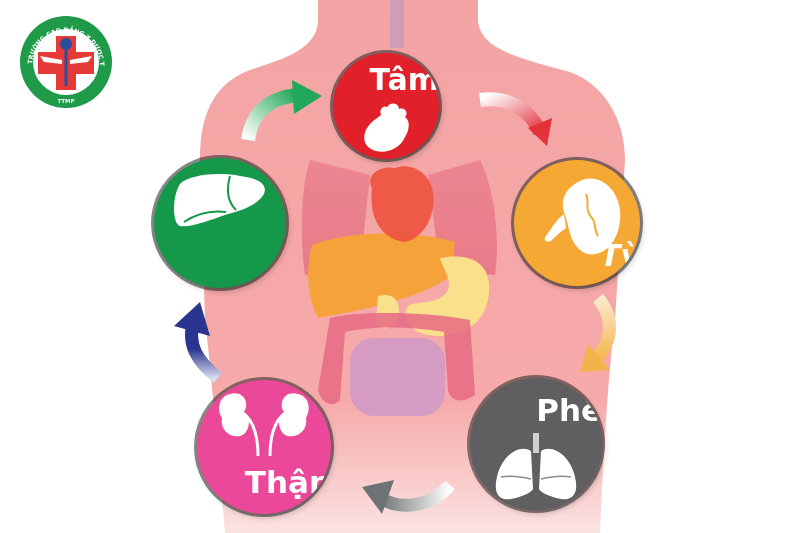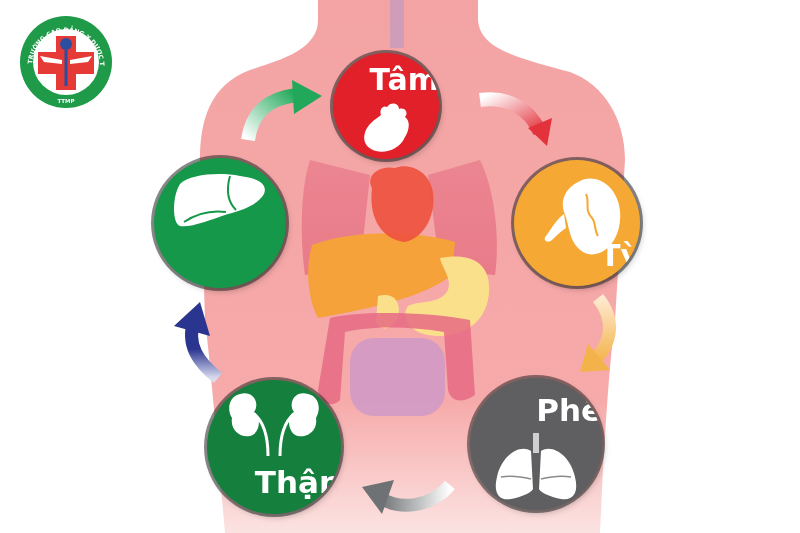--- a/index.html
+++ b/index.html
@@ -91,38 +91,38 @@
     </g>
   </svg>
 
   <div class="organ" style="left:333px;top:53px;width:106px;height:106px;background:#e2202a;">
     <span class="label" style="top:9px;font-size:30px;">Tâm</span>
     <svg class="ic" width="60" height="56" viewBox="0 0 60 56" style="left:26px;top:48px;">
       <path d="M28,6 C32,0 40,2 40,8 C46,6 50,12 46,16 C52,20 50,30 46,36 C40,50 22,54 12,48 C2,42 4,30 12,22 C16,18 20,16 22,14 C20,8 24,4 28,6 Z" fill="#ffffff"></path>
     </svg>
   </div>
 
-  <div class="organ" style="left:514px;top:160px;width:126px;height:126px;background:#f5a934;">
+  <div class="organ" style="left:514px;top:160px;width:126px;height:126px;background:#f5a934;font-style:italic;">
     <svg class="ic" width="90" height="96" viewBox="0 0 90 96" style="left:24px;top:10px;">
       <path d="M40,12 C60,0 85,20 82,50 C80,78 58,90 45,82 C30,72 32,56 26,42 C22,30 28,18 40,12 Z" fill="#ffffff"></path>
       <path d="M26,44 C18,50 14,58 8,66 C4,70 10,74 14,70 C18,66 22,62 28,58 Z" fill="#ffffff"></path>
       <path d="M48,24 C52,32 46,40 54,48 C58,52 56,60 60,66" stroke="#f5a934" stroke-width="2" fill="none"></path>
     </svg>
     <span class="label" style="top:78px;left:-30px;font-size:30px;">Tỳ</span>
   </div>
 
   <div class="organ" style="left:154px;top:158px;width:132px;height:130px;background:#16984a;">
     <svg class="ic" width="100" height="64" viewBox="0 0 100 64" style="left:16px;top:12px;">
       <path d="M10,14 C20,4 50,2 70,6 C88,8 98,14 94,24 C88,34 74,40 58,44 C40,50 20,58 10,56 C2,54 2,26 10,14 Z" fill="#ffffff"></path>
       <path d="M60,6 C56,20 58,32 66,40" stroke="#16984a" stroke-width="2" fill="none"></path>
       <path d="M14,52 C26,44 40,40 56,42" stroke="#16984a" stroke-width="2" fill="none"></path>
     </svg>
   </div>
 
-  <div class="organ" style="left:207px;top:380px;width:134px;height:134px;background:#15803d;">
+  <div class="organ" style="left:197px;top:380px;width:134px;height:134px;background:#ec4899;">
     <svg class="ic" width="100" height="70" viewBox="0 0 100 70" style="left:17px;top:10px;">
       <path d="M16,4 C30,0 36,14 30,22 C38,26 36,44 26,46 C16,48 6,40 8,28 C2,18 6,6 16,4 Z" fill="#ffffff"></path>
       <path d="M84,4 C70,0 64,14 70,22 C62,26 64,44 74,46 C84,48 94,40 92,28 C98,18 94,6 84,4 Z" fill="#ffffff"></path>
       <path d="M30,24 C40,32 44,46 44,66" stroke="#ffffff" stroke-width="3" fill="none"></path>
       <path d="M70,24 C60,32 56,46 56,66" stroke="#ffffff" stroke-width="3" fill="none"></path>
     </svg>
     <span class="label" style="top:84px;font-size:31px;">Thận</span>
   </div>
 
   <div class="organ" style="left:470px;top:378px;width:132px;height:132px;background:#5f5f61;">

